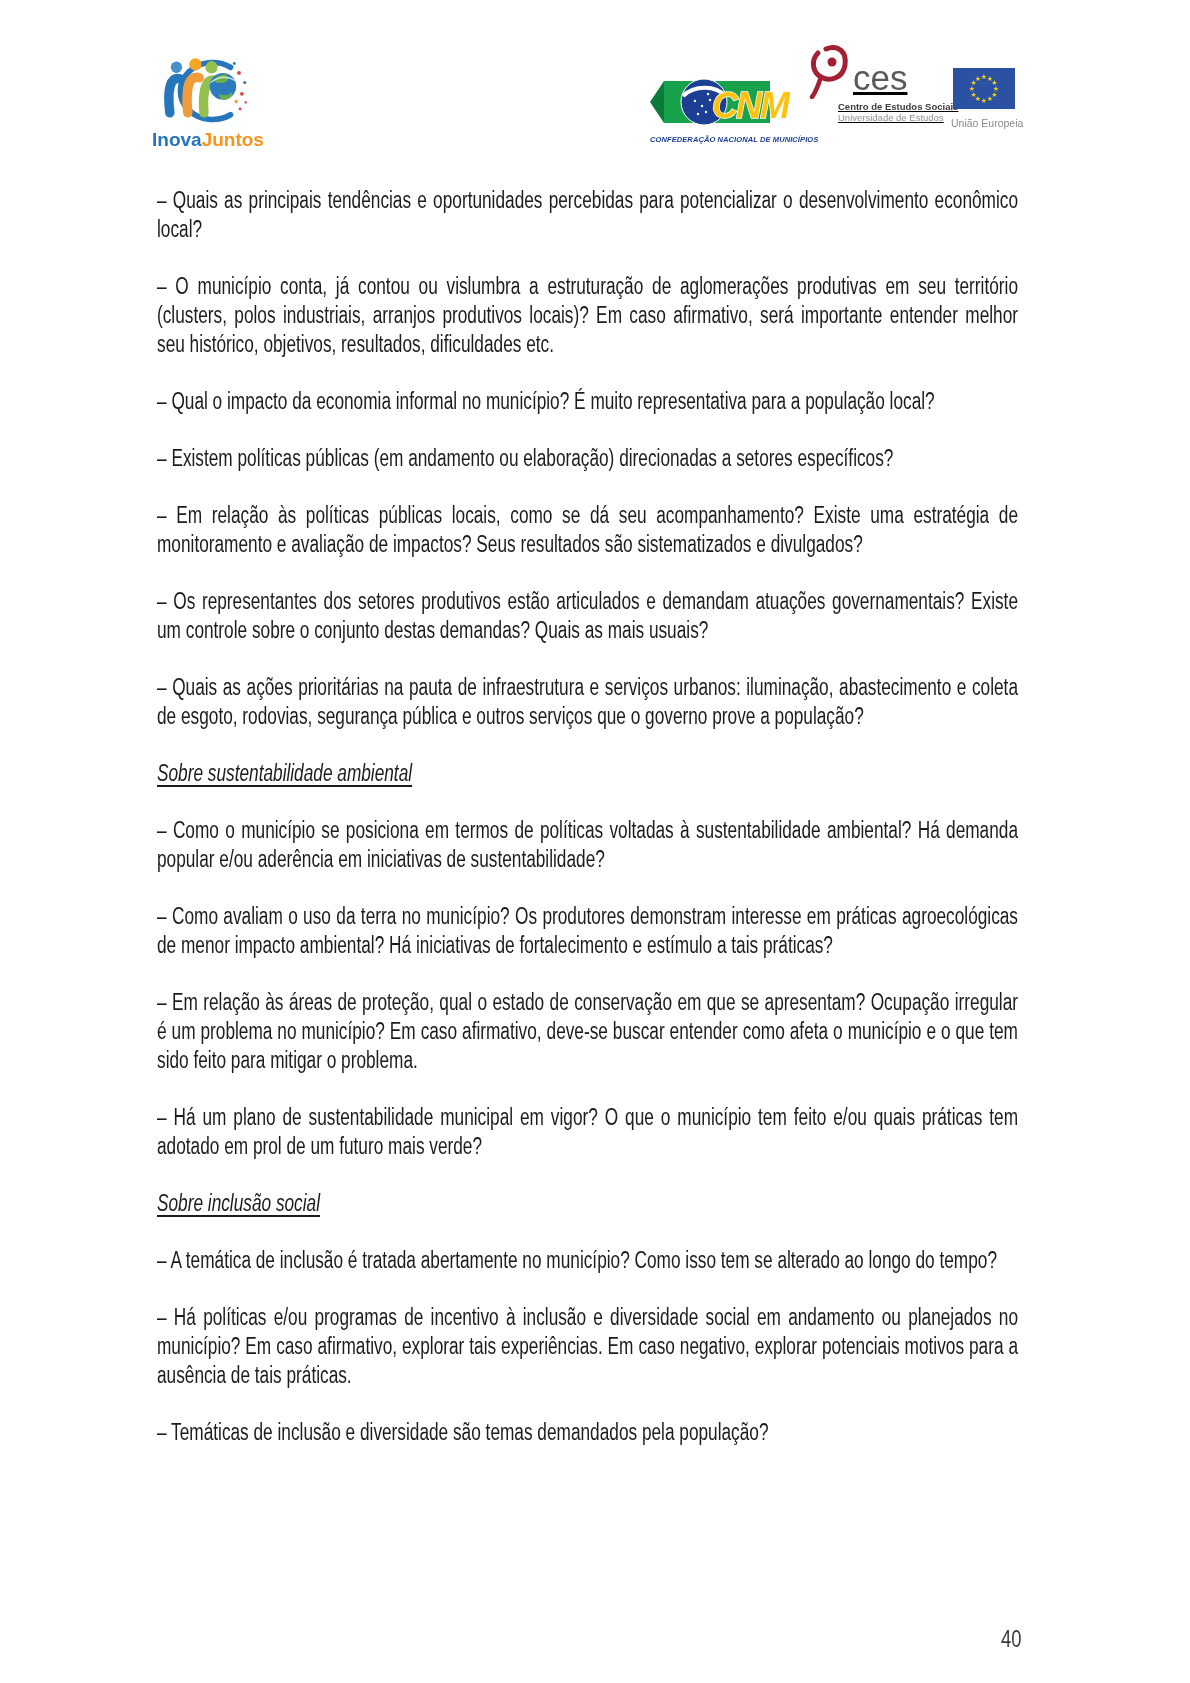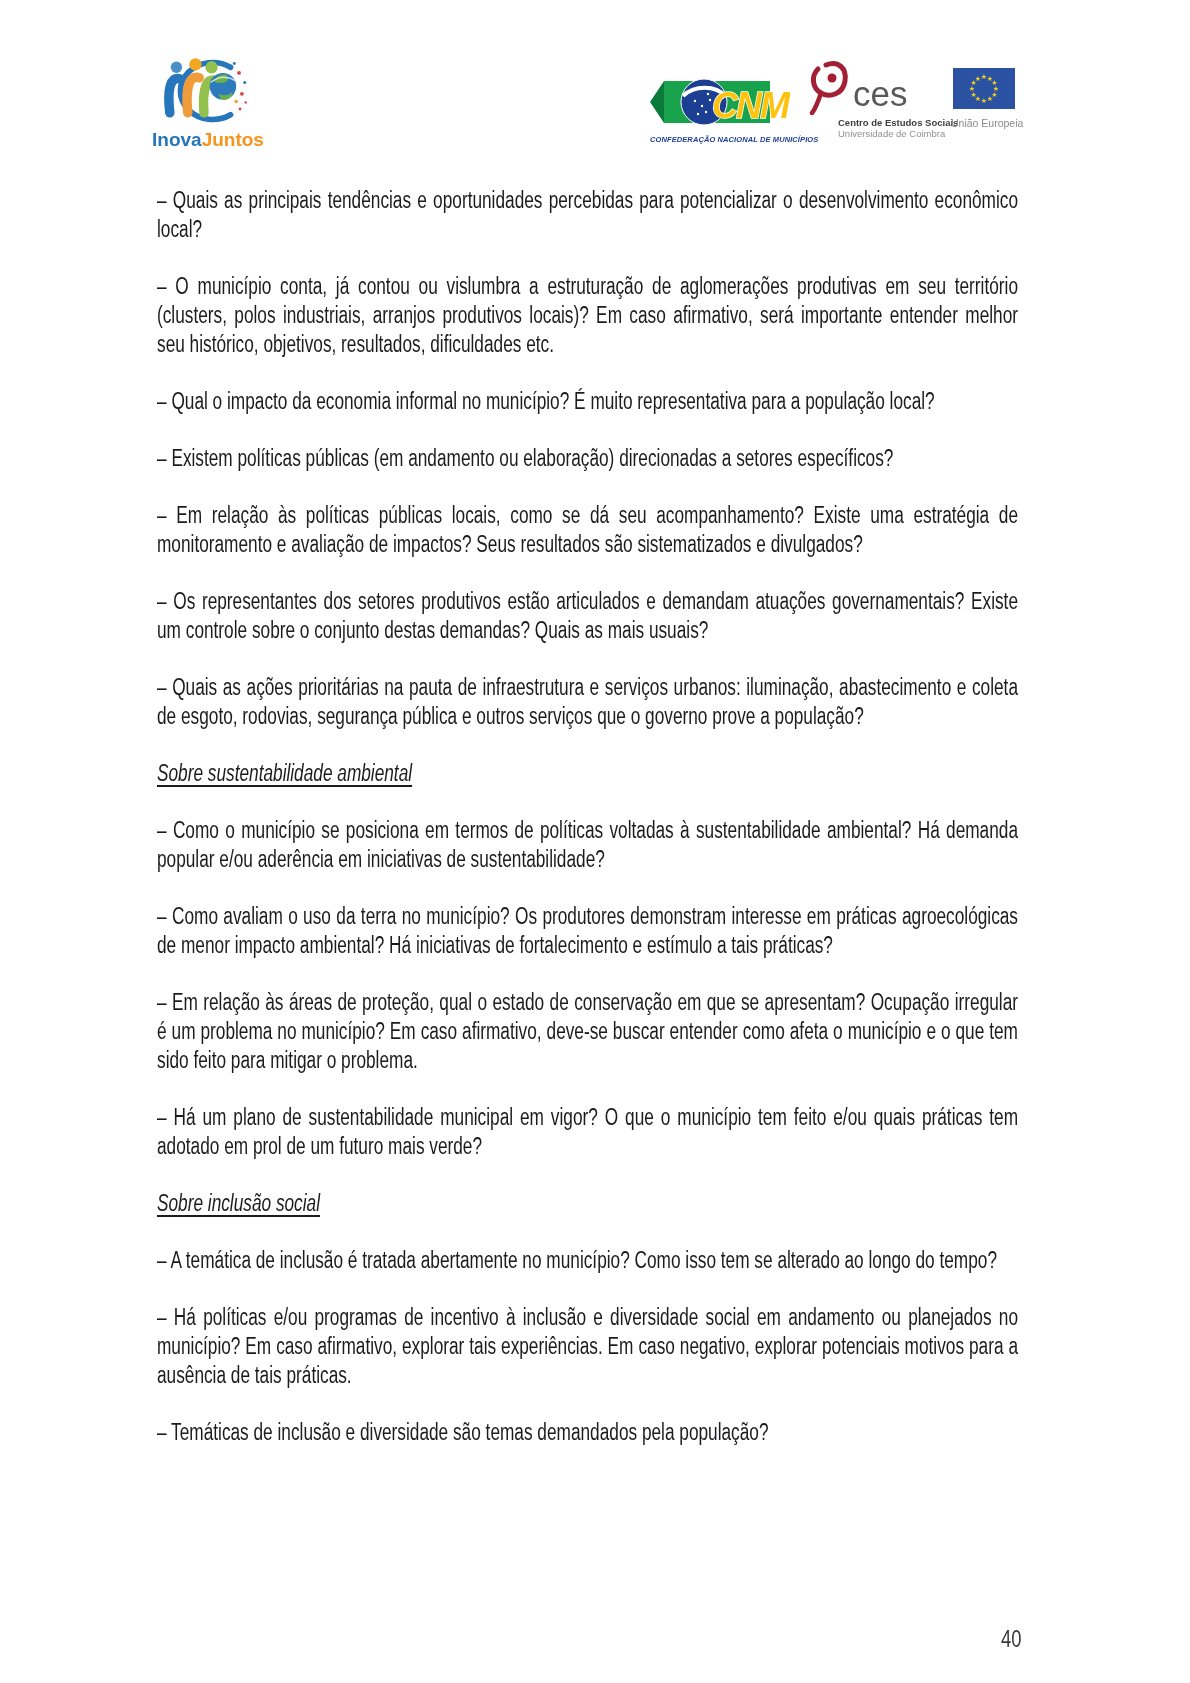--- a/index.html
+++ b/index.html
@@ -11,21 +11,21 @@
   
   .logo-inova{position:absolute;left:148px;top:54px;width:118px;}
   .inova-word{font-size:19px;font-weight:bold;letter-spacing:0px;margin-top:-3px;margin-left:4px;}
   .inova-word .w1{color:#2576bb;}
   .inova-word .w2{color:#f7941d;}
 
   .logo-cnm{position:absolute;left:650px;top:76px;width:140px;}
   .cnm-caption{width:140px;margin-top:3px;font-size:7.5px;font-weight:bold;font-style:italic;
     color:#1c3e93;text-align:center;letter-spacing:0.1px;white-space:nowrap;}
 
-  .logo-ces{position:absolute;left:804px;top:57px;width:130px;}
+  .logo-ces{position:absolute;left:804px;top:41px;width:130px;text-decoration:underline;}
   .ces-top{display:flex;align-items:flex-end;}
   .ces-word{font-size:35px;line-height:1;color:#59595b;margin-left:3px;margin-bottom:4px;}
   .ces-captions{margin-left:34px;margin-top:2px;}
   .ces-cap1{font-size:9.5px;line-height:11px;font-weight:bold;color:#3d3d3f;white-space:nowrap;}
   .ces-cap2{font-size:9.5px;line-height:11px;color:#8f9093;white-space:nowrap;}
 
   .logo-eu{position:absolute;left:953px;top:68px;width:72px;}
   .eu-caption{font-size:10.5px;color:#8a8b8f;margin-top:4px;margin-left:-2px;width:72px;text-align:right;white-space:nowrap;}
 
   
@@ -97,21 +97,21 @@
     <div class="ces-top">
       <svg width="46" height="58" viewBox="0 0 46 58">
         <path d="M22,8 C34,3 43,11 41,24 C39,37 26,41 17,36 C8,31 7,19 14,12" stroke="#a31f34" stroke-width="5" fill="none" stroke-linecap="round"></path>
         <circle cx="28" cy="21" r="4.5" fill="#a31f34"></circle>
         <path d="M17,36 C14,45 12,51 8,56" stroke="#a31f34" stroke-width="4.5" fill="none" stroke-linecap="round"></path>
       </svg>
       <div class="ces-word">ces</div>
     </div>
     <div class="ces-captions">
       <div class="ces-cap1">Centro de Estudos Sociais</div>
-      <div class="ces-cap2">Universidade de Coimbra</div>
+      <div class="ces-cap2">Universidade de Estudos</div>
     </div>
   </div>
 
   <div class="logo-eu">
     <svg width="62" height="41" viewBox="0 0 62 41">
       <rect x="0" y="0" width="62" height="41" fill="#2b51a3"></rect>
       <g fill="#f7d117" font-size="7" font-family="DejaVu Sans, sans-serif" text-anchor="middle">
         <text x="31" y="11">★</text>
         <text x="37" y="12.6">★</text>
         <text x="41.4" y="17">★</text>

